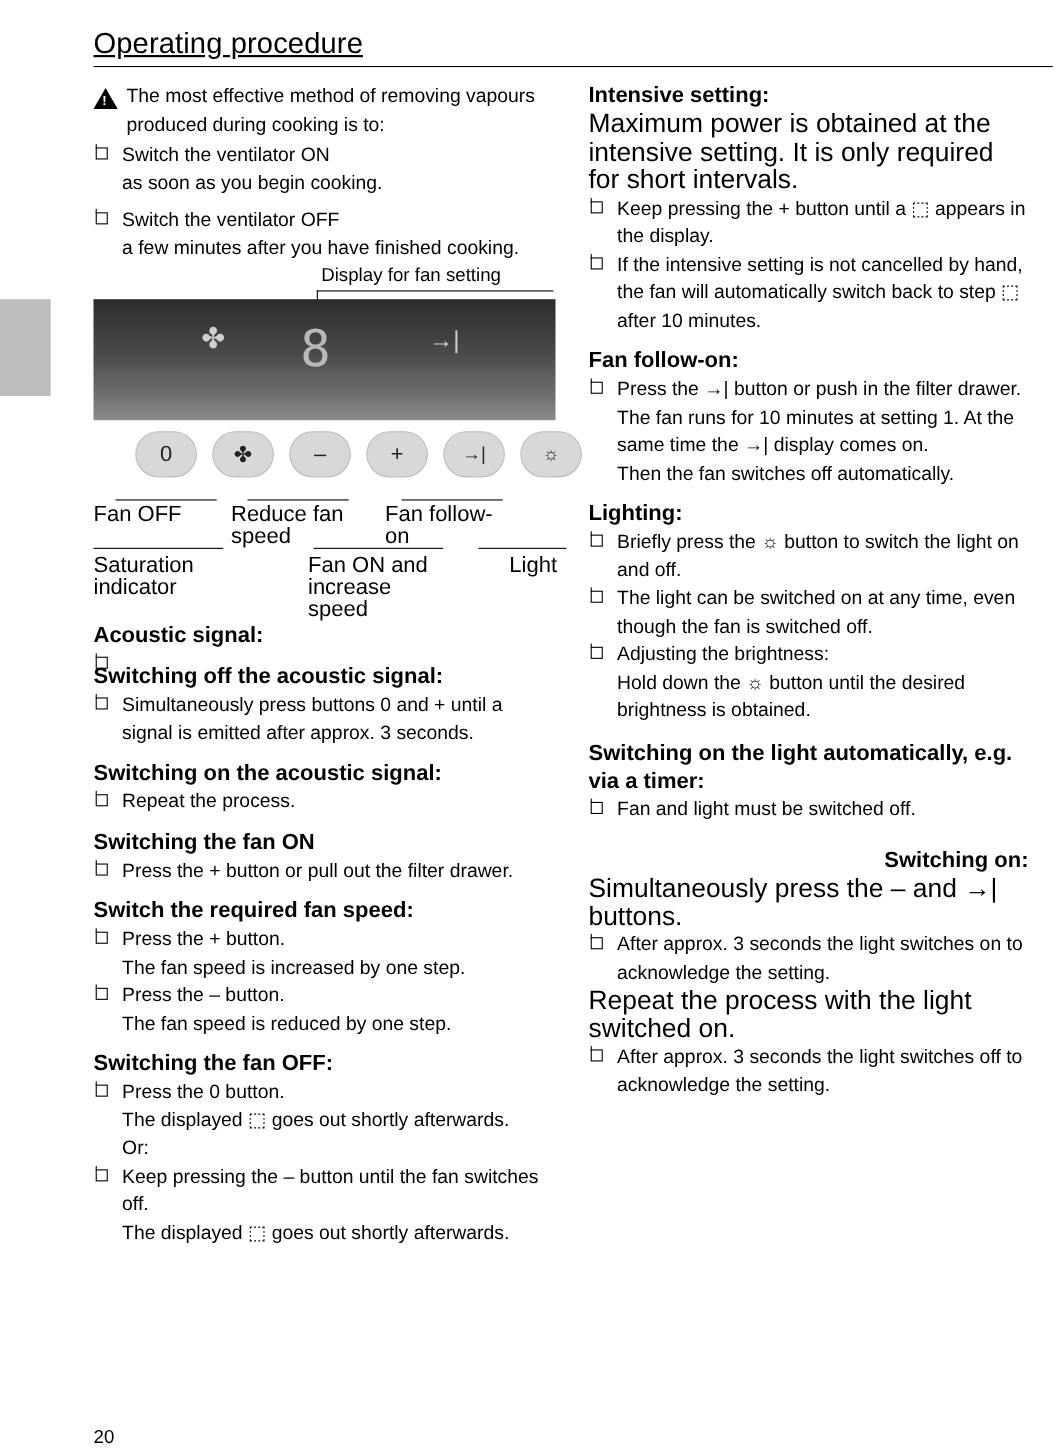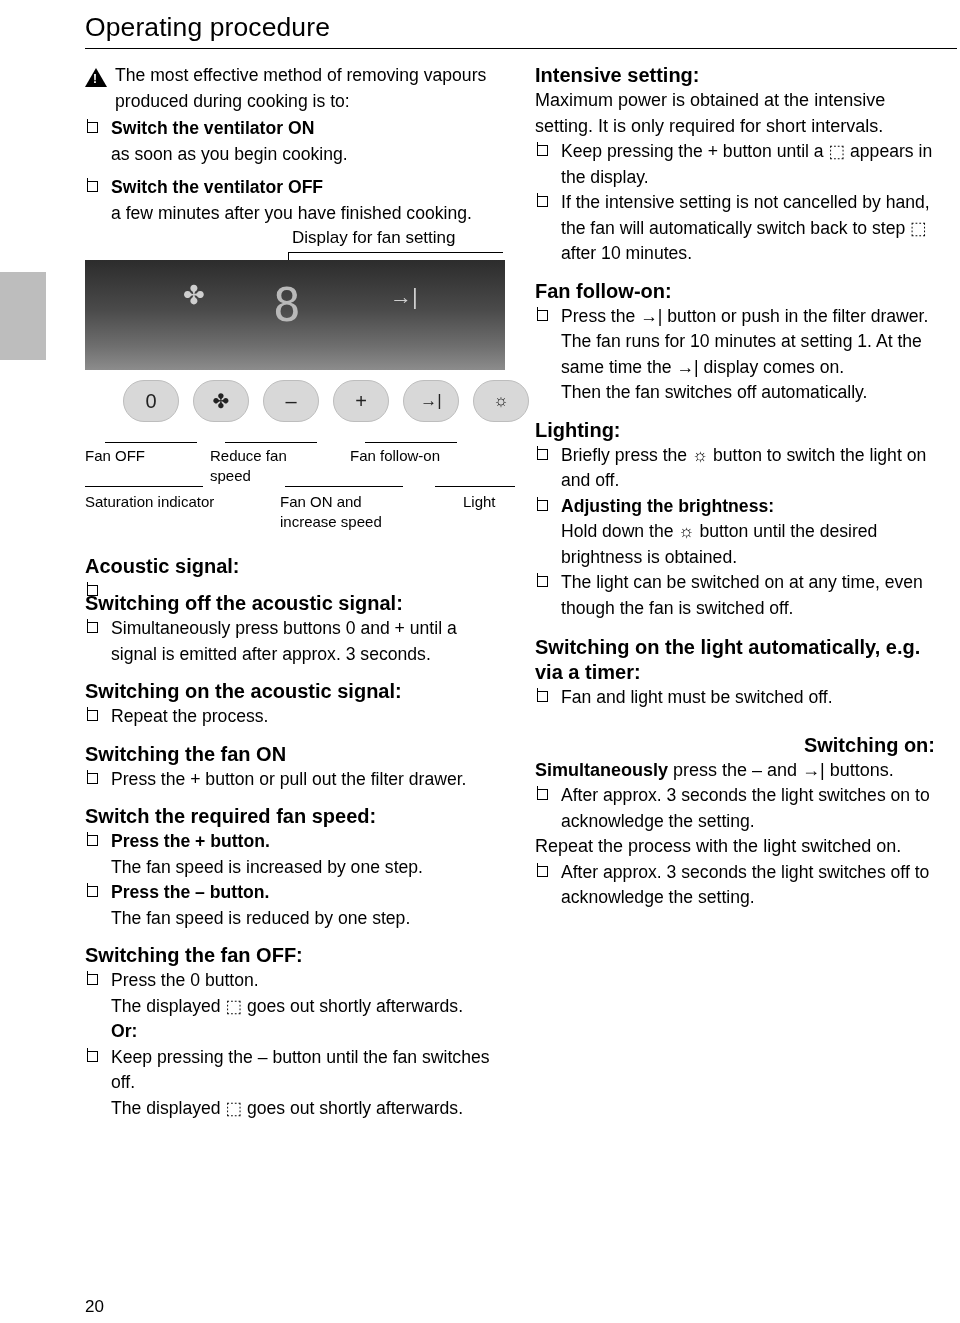--- a/index.html
+++ b/index.html
@@ -28,36 +28,37 @@
   .content {
     position: absolute;
     left: 85px; top: 0;
     width: 875px;
     height: 1323px;
   }
   .title {
     font-size: 26.5px;
     font-weight: normal;
     letter-spacing: .1px;
-    padding-top: 12px;
+    padding-top: 24px;
     padding-bottom: 5px;
+    text-decoration: underline;
   }
   .rule {
     border-bottom: 1.6px solid #000;
     width: 872px;
     margin-bottom: 14px;
   }
   .cols {
     display: flex;
     gap: 0px;
   }
   .col-left { width: 430px; padding-right: 16px; }
   .col-right { width: 420px; padding-left: 20px; }
-  .t { font-size: 18px; line-height: 25.5px; }
-  .bold { font-weight: bold; }
+  .t { font-size: 24px; line-height: 25.5px; }
+  .bold { font-weight: normal; }
   .head { font-size: 20px; line-height: 25px; font-weight: bold; margin-top: 12px; }
   .head-first { margin-top: 0; }
 
   
   .blist { margin: 0; padding: 0; list-style: none; }
   .blist li {
     position: relative;
     padding-left: 26px;
     font-size: 17.6px;
     line-height: 25.5px;
@@ -149,21 +150,21 @@
   .btn {
     position: absolute;
     width: 56px; height: 42px;
     border-radius: 21px;
     background: #d8d8d8;
     border: 1px solid #bdbdbd;
     display: flex; align-items: center; justify-content: center;
     font-size: 20px;
     color: #222;
   }
-  .cap { position: absolute; font-size: 15px; line-height: 20px; }
+  .cap { position: absolute; font-size: 20px; line-height: 20px; }
   .capline { position: absolute; border-bottom: 1.2px solid #000; }
 
   .acoustic-start { margin-top: 0px; }
   .pagenum {
     position: absolute;
     left: 85px; bottom: 6px;
     font-size: 17px;
   }
 </style>
 </head>
@@ -342,26 +343,26 @@
         </ul>
 
         <div class="head">Lighting:</div>
         <ul class="blist">
           <li>
             <span class="bullet"></span>
             <span>Briefly press the ☼ button to switch the light on and off.</span>
           </li>
           <li>
             <span class="bullet"></span>
+            <span>The light can be switched on at any time, even though the fan is switched off.</span>
+          </li>
+          <li>
+            <span class="bullet"></span>
             <span class="bold">Adjusting the brightness:</span>
             <div>Hold down the ☼ button until the desired brightness is obtained.</div>
-          </li>
-          <li>
-            <span class="bullet"></span>
-            <span>The light can be switched on at any time, even though the fan is switched off.</span>
           </li>
         </ul>
 
         <div class="head" style="margin-top:14px;">Switching on the light automatically, e.g. via a timer:</div>
         <ul class="blist">
           <li>
             <span class="bullet"></span>
             <span>Fan and light must be switched off.</span>
           </li>
         </ul>

